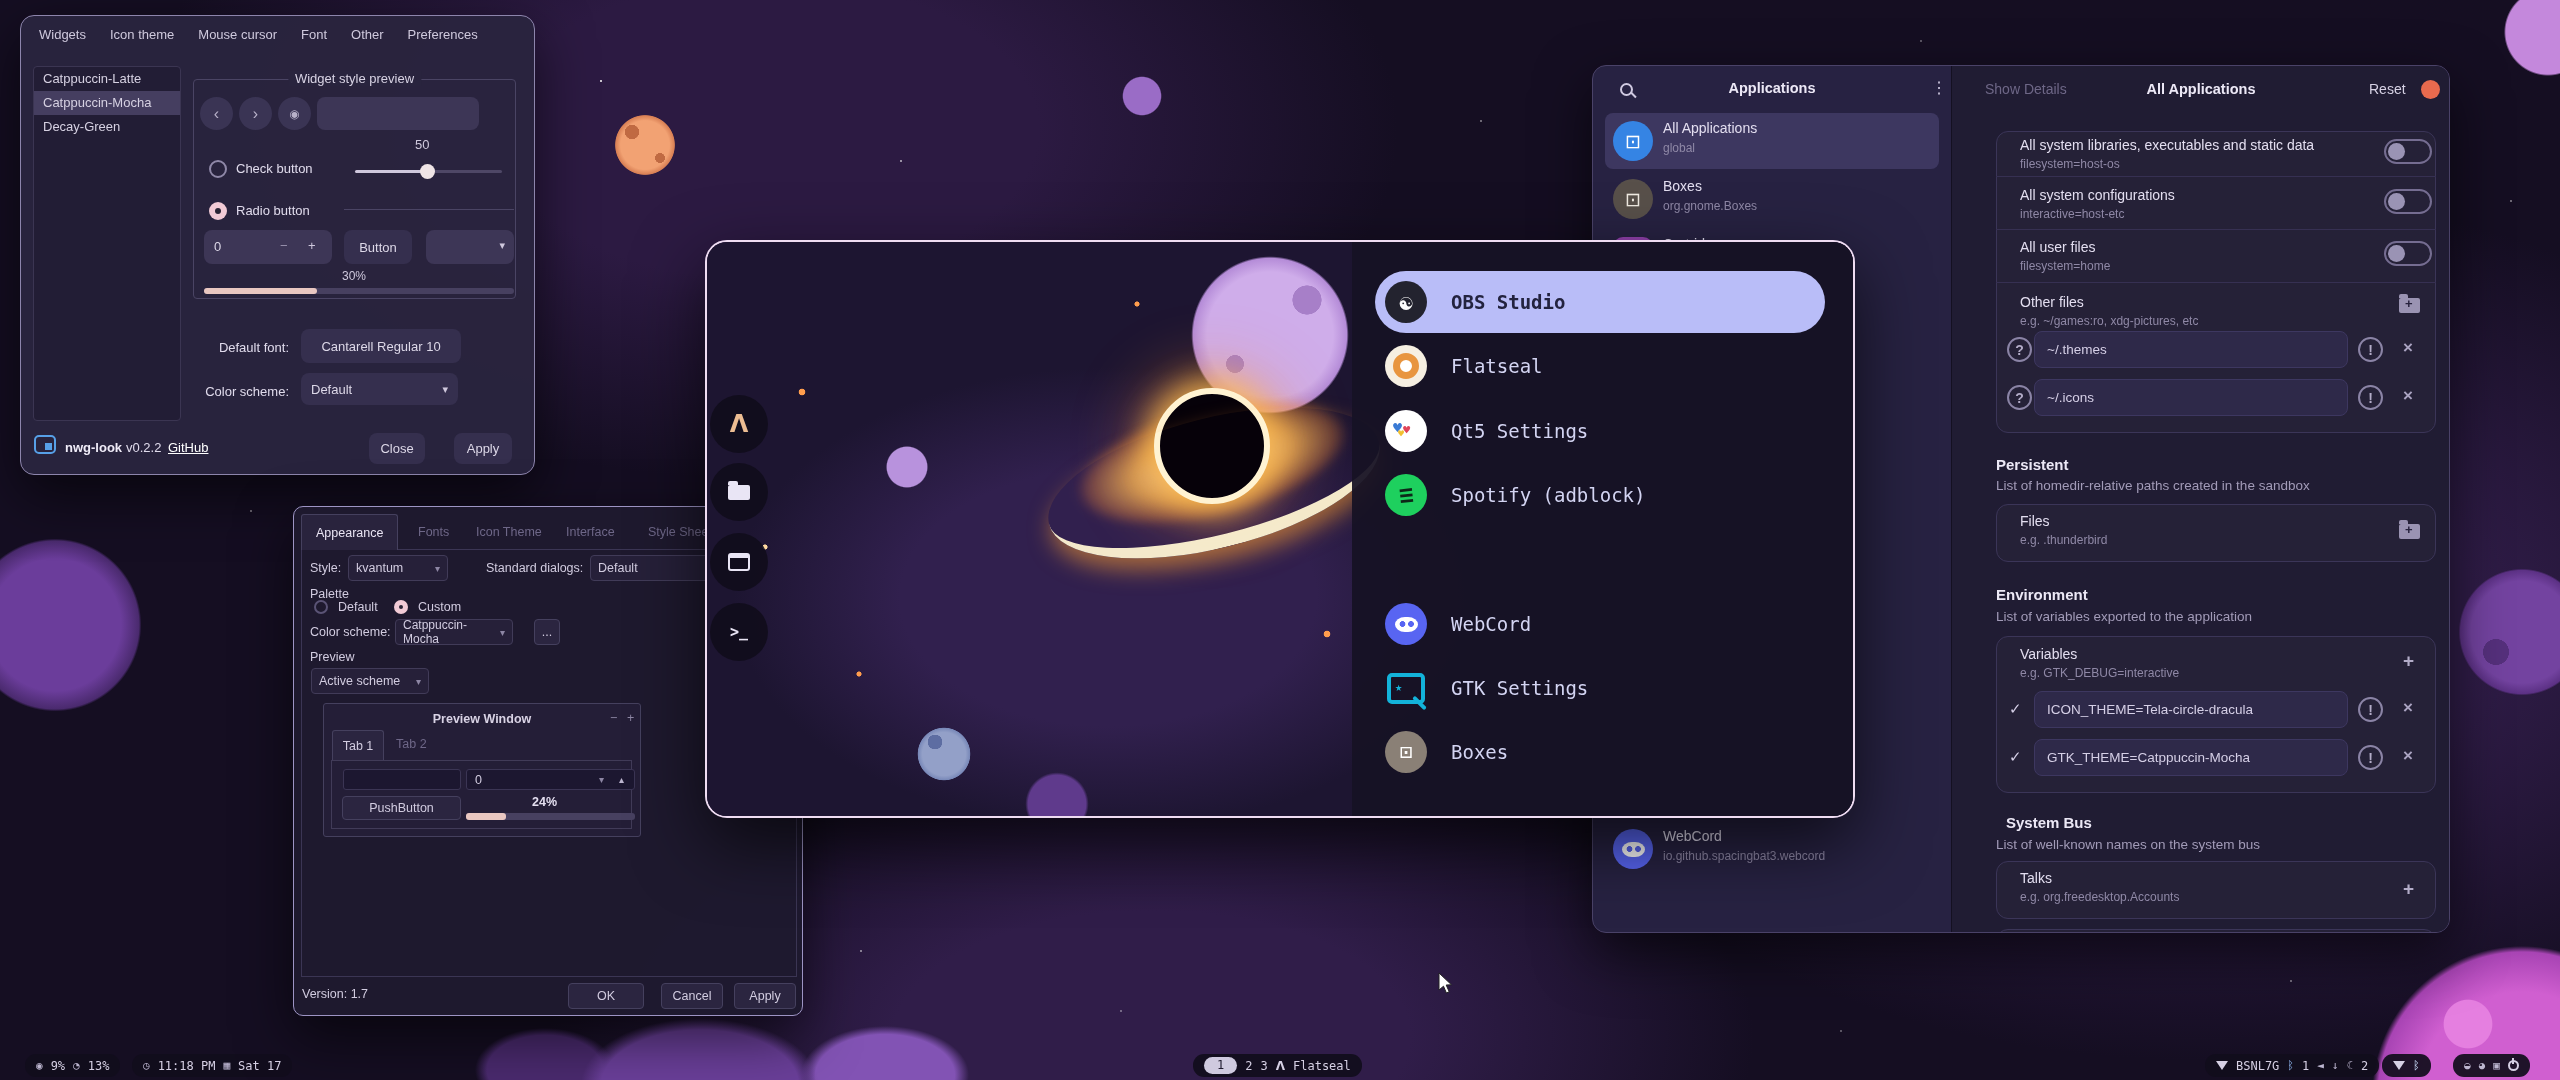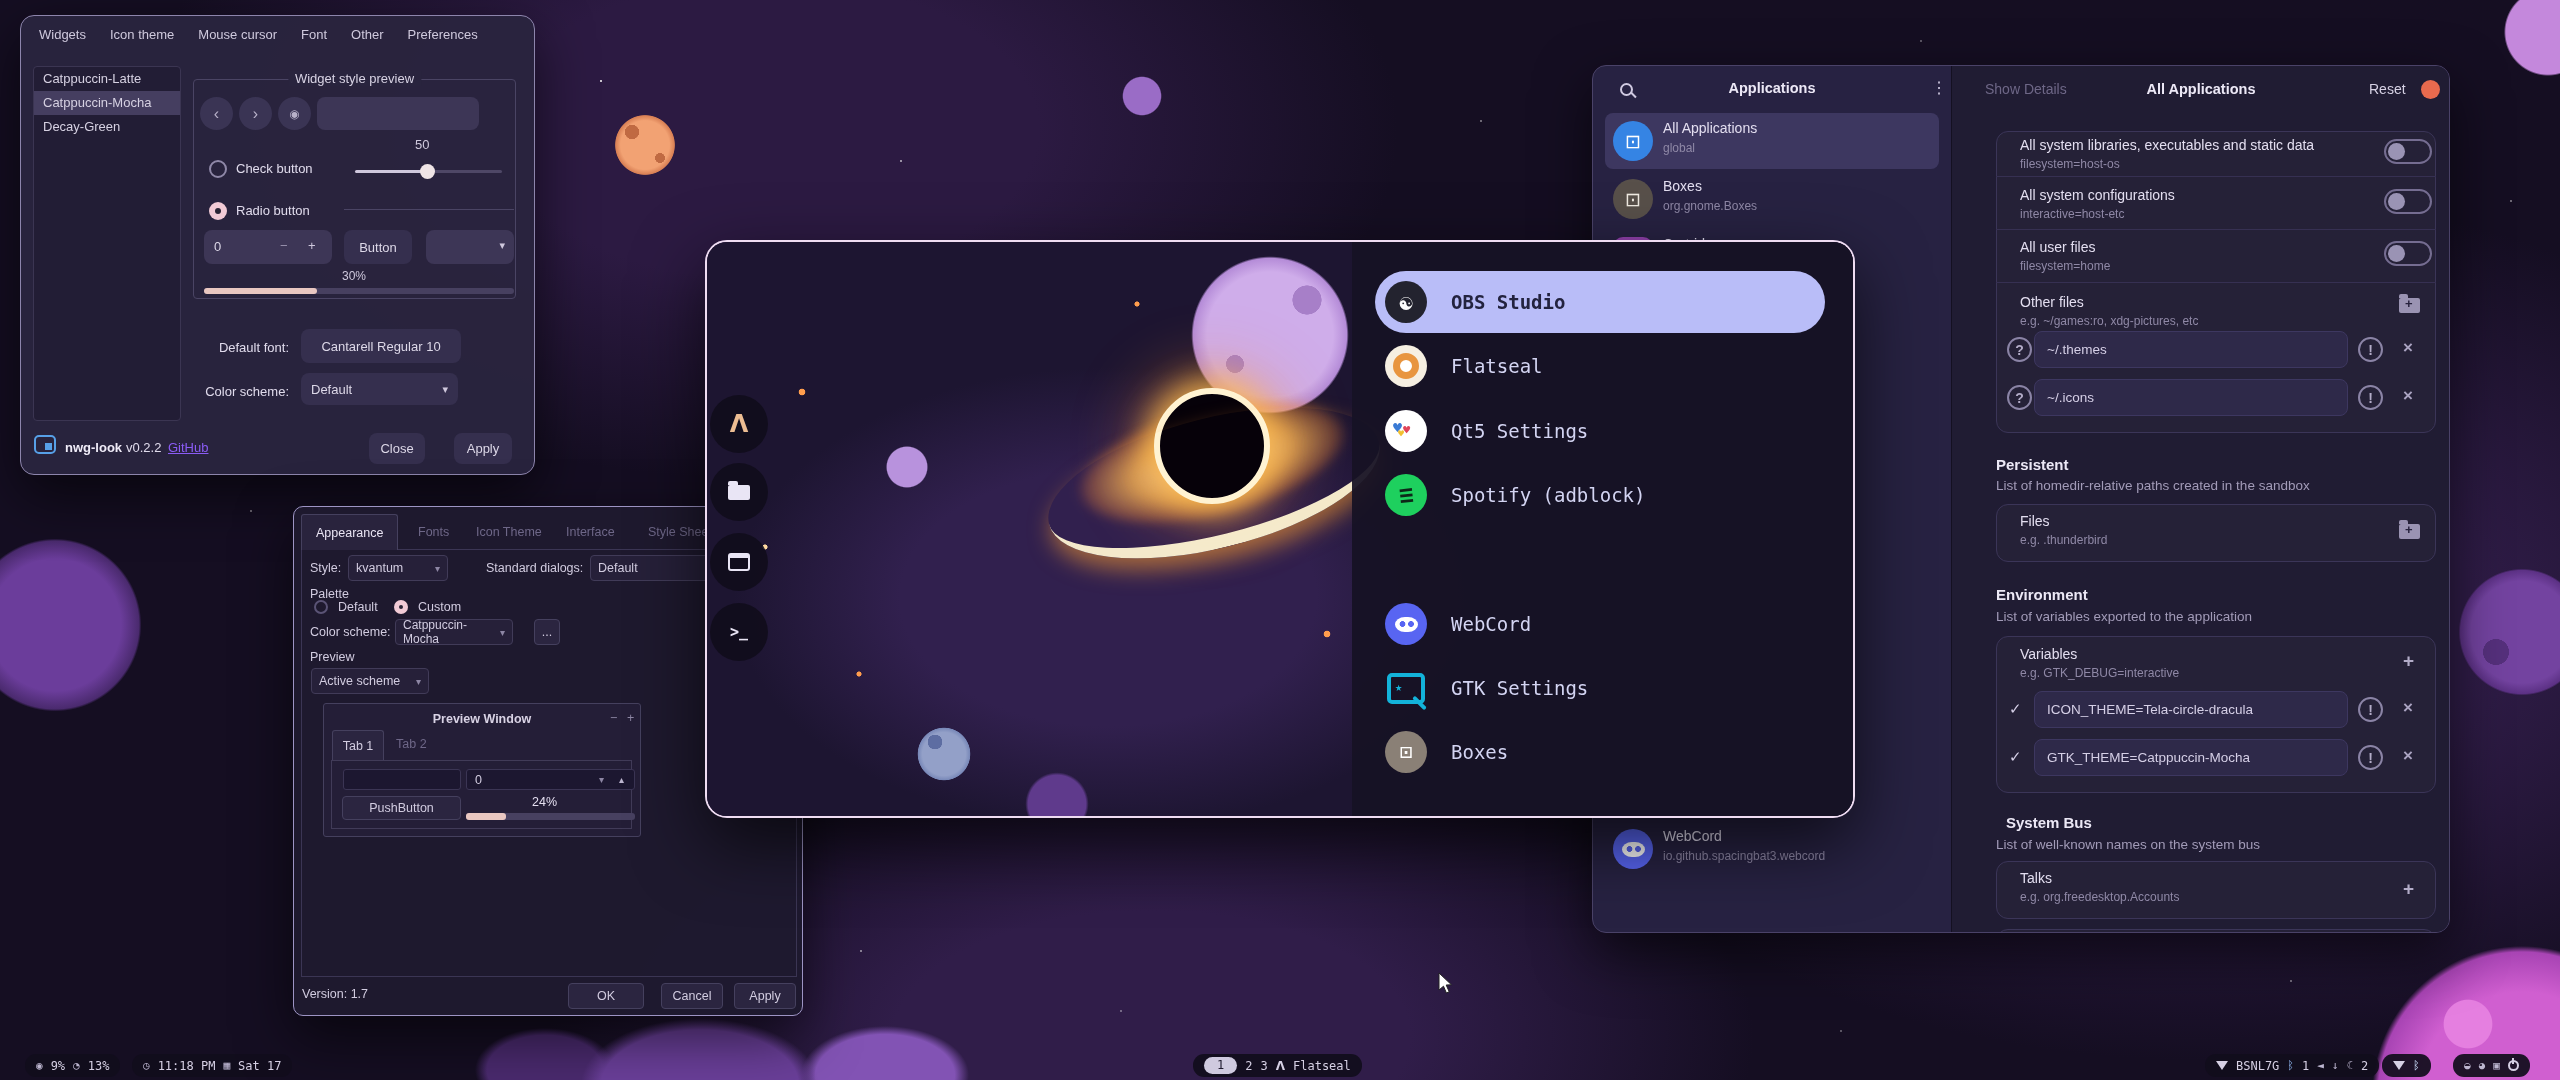--- a/index.html
+++ b/index.html
@@ -48,21 +48,21 @@
 .check-off{border:2px solid #8f88a8}
 .radio-on{background:#f2cbd6}
 .radio-on::after{content:"";position:absolute;left:6px;top:6px;width:6px;height:6px;border-radius:50%;background:#2a2435}
 #nwg-slider-track{position:absolute;left:161px;top:90px;width:147px;height:3px;border-radius:2px;background:linear-gradient(90deg,#cfc8dd 0 49%,#4e4766 49%)}
 #nwg-slider-knob{position:absolute;left:226px;top:84px;width:15px;height:15px;border-radius:50%;background:#efe4e6}
 .sep-line{position:absolute;height:1px;background:#4a4464}
 .prog-track{position:absolute;background:#474060;border-radius:3px}
 .prog-fill{height:100%;background:#e9c7c1;border-radius:3px}
 .nwg-logo{position:absolute;left:13px;top:419px;width:22px;height:19px;border:2px solid #57a0e8;border-radius:5px}
 .nwg-logo::after{content:"";position:absolute;right:2px;bottom:2px;width:7px;height:7px;background:#57a0e8}
-a.link{color:#8b5cf6;text-decoration:underline}
+a.link{color:#ffffff;text-decoration:underline}
 
 #qt{left:293px;top:506px;width:510px;height:510px;background:rgba(31,26,47,.98);border:1px solid #9d94c4;border-radius:10px;font-size:12.5px;color:#d2cce0}
 .qt-frame{position:absolute;left:7px;top:42px;width:496px;height:428px;border:1px solid #3b3554}
 .qt-tab{position:absolute;top:7px;height:36px;display:flex;align-items:center;padding:0 14px;color:#6e6788}
 .qt-tab.on{background:#29233d;border:1px solid #45405e;border-bottom:none;border-radius:3px 3px 0 0;color:#e9e4f3}
 .qt-combo{position:absolute;background:#262039;border:1px solid #413b58;border-radius:4px;display:flex;align-items:center;padding:0 7px;color:#d2cce0}
 .qt-combo .dd{margin-left:auto;color:#8d86a4;font-size:10px}
 .qt-btn{position:absolute;background:#2b2540;border:1px solid #45405e;border-radius:4px;display:flex;align-items:center;justify-content:center;color:#d2cce0}
 .qt-radio{position:absolute;width:14px;height:14px;border-radius:50%;border:2px solid #5a5375}
 .qt-radio.on{border:none;background:#f2cbd6}
@@ -278,21 +278,21 @@
     <div class="qt-inner-frame">
       <div class="qt-lineedit" style="left:11px;top:8px;width:118px;height:21px"></div>
       <div class="qt-lineedit" style="left:134px;top:8px;width:169px;height:21px">
         <span class="t" style="left:8px;top:3px">0</span>
         <span class="t" style="left:132px;top:4px;color:#8d86a4;font-size:10px">▾</span>
         <span class="t" style="left:152px;top:4px;color:#bdb6d0;font-size:10px">▴</span>
       </div>
       <div class="qt-btn" style="left:10px;top:35px;width:119px;height:24px">
           <span>PushButton</span>
         </div>
-      <div class="t" style="left:200px;top:34px;font-weight:normal;color:#e4dff0">24%</div>
+      <div class="t" style="left:200px;top:34px;font-weight:bold;color:#e4dff0">24%</div>
       <div class="prog-track" style="left:134px;top:52px;width:169px;height:7px">
           <div class="prog-fill" style="width:40px"></div>
         </div>
     </div>
   </div>
   <div class="t" style="left:8px;top:480px">Version: 1.7</div>
   <div class="qt-btn" style="left:274px;top:476px;width:76px;height:26px">
       <span>OK</span>
     </div>
   <div class="qt-btn" style="left:367px;top:476px;width:62px;height:26px">

